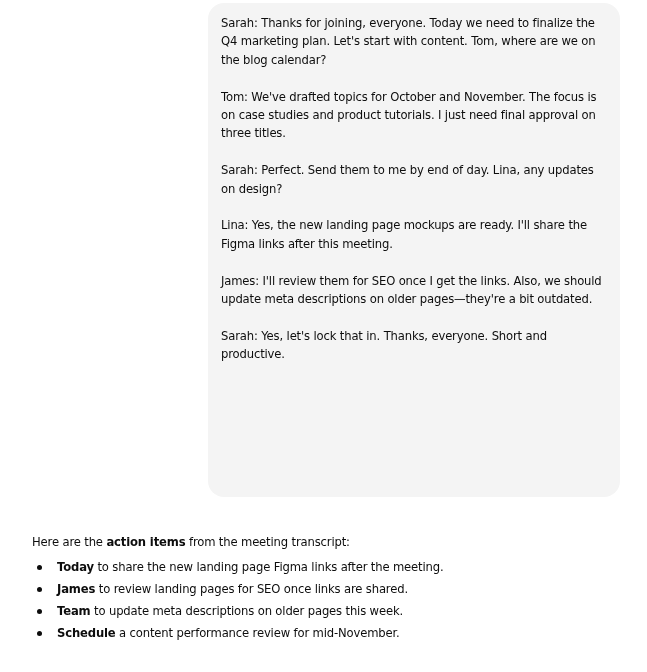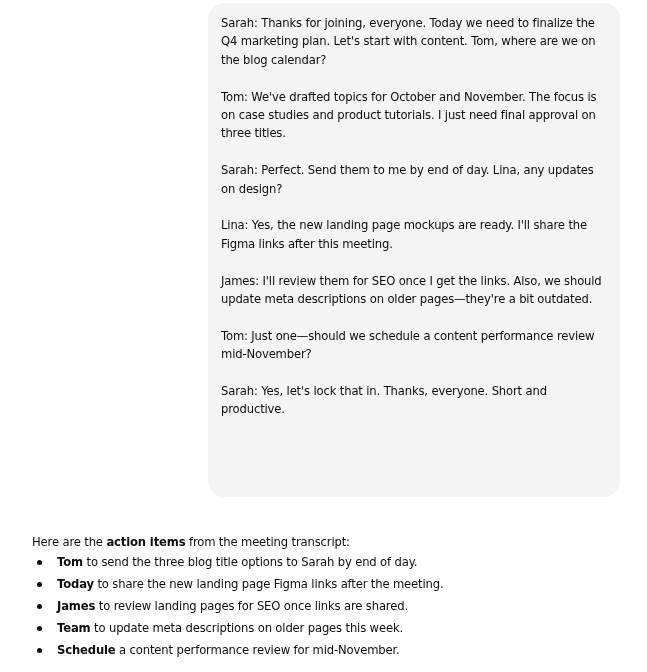--- a/index.html
+++ b/index.html
@@ -36,20 +36,21 @@
   .assistant {
     position: absolute;
     left: 32px;
     top: 533px;
     width: 600px;
   }
   .assistant .intro {
     font-size: 11.6px;
     line-height: 18px;
     letter-spacing: -0.15px;
+    margin-bottom: 5px;
   }
   .assistant ul {
     list-style: none;
   }
   .assistant li {
     position: relative;
     padding-left: 25px;
     font-size: 11.6px;
     line-height: 22px;
     letter-spacing: -0.15px;
@@ -67,30 +68,26 @@
 </style>
 </head>
 <body>
 
 <div class="user-bubble">
   <p>Sarah: Thanks for joining, everyone. Today we need to finalize the Q4 marketing plan. Let's start with content. Tom, where are we on the blog calendar?</p>
   <p>Tom: We've drafted topics for October and November. The focus is on case studies and product tutorials. I just need final approval on three titles.</p>
   <p>Sarah: Perfect. Send them to me by end of day. Lina, any updates on design?</p>
   <p>Lina: Yes, the new landing page mockups are ready. I'll share the Figma links after this meeting.</p>
   <p>James: I'll review them for SEO once I get the links. Also, we should update meta descriptions on older pages—they're a bit outdated.</p>
-  <p>Tom: Just one—should we schedule a content performance review mid-November?</p>
   <p>Sarah: Yes, let's lock that in. Thanks, everyone. Short and productive.</p>
 </div>
 
 <div class="assistant">
   <div class="intro"><span>Here are the </span><b>action items</b><span> from the meeting transcript:</span></div>
   <ul>
-    <li>
-      <span class="bullet"></span><b>Tom</b><span> to send the three blog title options to Sarah by end of day.</span>
-    </li>
     <li>
       <span class="bullet"></span><b>Today</b><span> to share the new landing page Figma links after the meeting.</span>
     </li>
     <li>
       <span class="bullet"></span><b>James</b><span> to review landing pages for SEO once links are shared.</span>
     </li>
     <li>
       <span class="bullet"></span><b>Team</b><span> to update meta descriptions on older pages this week.</span>
     </li>
     <li>

